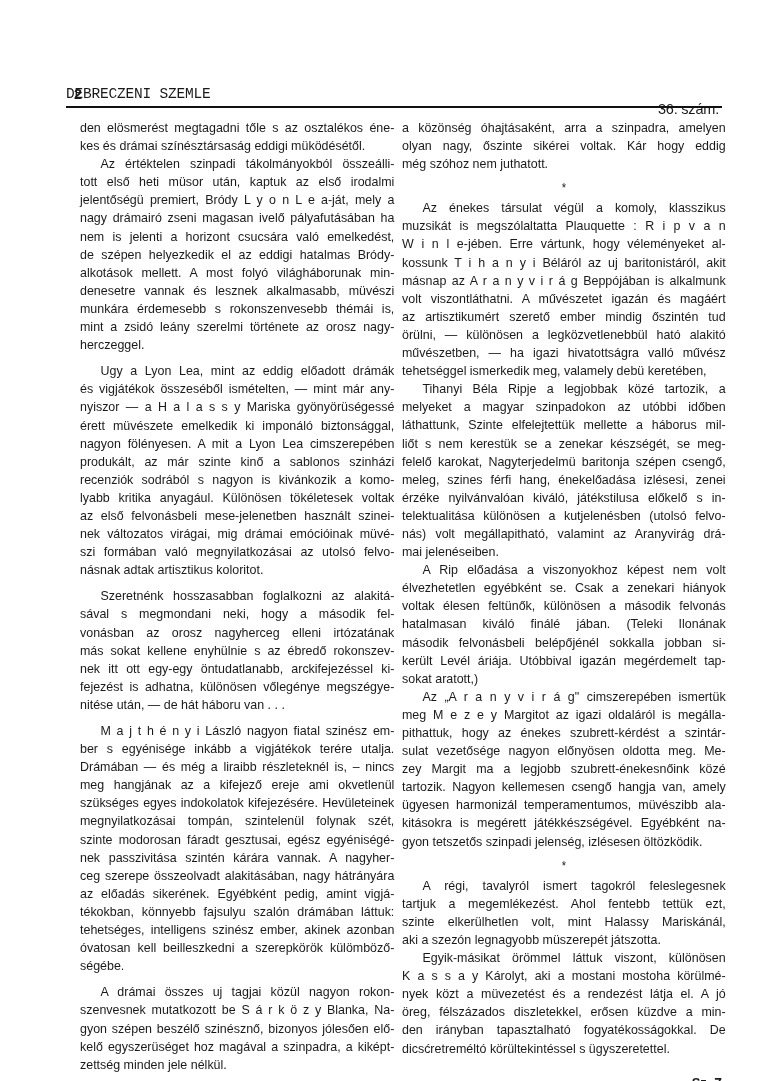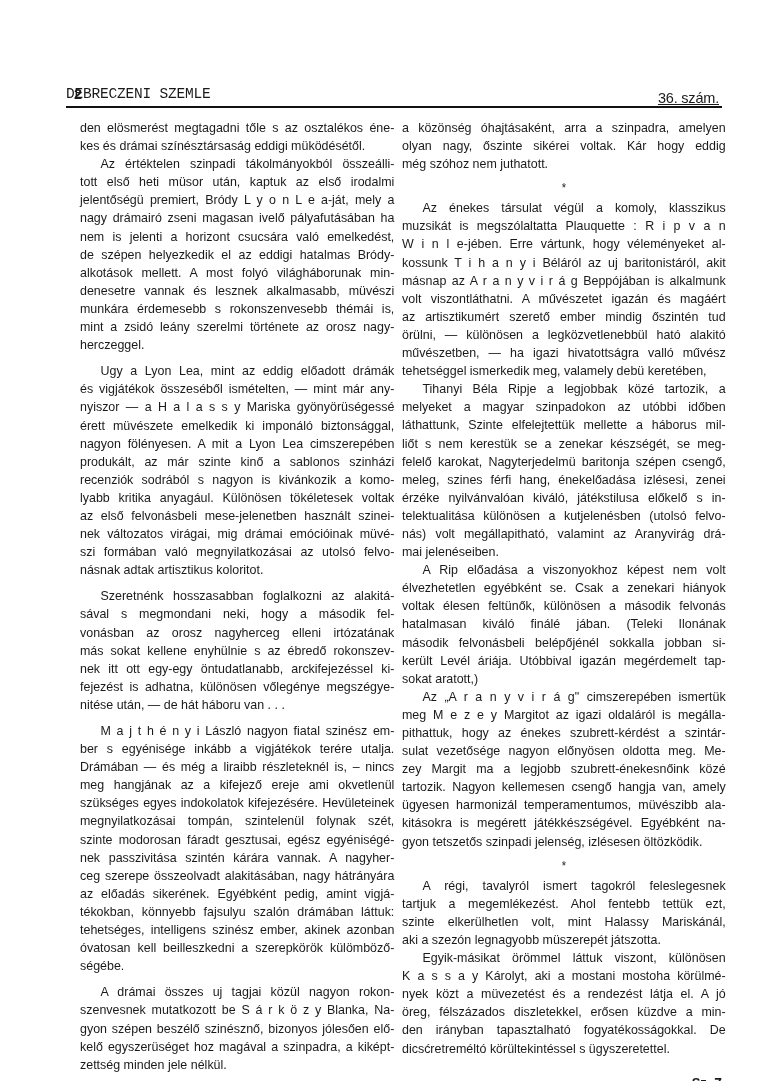--- a/index.html
+++ b/index.html
@@ -11,21 +11,21 @@
     font-family: "Liberation Sans Narrow", "Liberation Sans", sans-serif;
     color: #1a1a1a;
   }
   .page { position: absolute; left: 0; top: 0; width: 769px; height: 1081px; }
   .header {
     position: absolute; left: 66px; top: 86px; width: 655px; height: 20px;
     font-size: 14.5px; letter-spacing: -0.2px;
   }
   .header .pno { position: absolute; left: 8px; top: 0; font-weight: bold; }
   .header .title { position: absolute; left: 0; right: 0; top: 0; text-align: left; font-family: Liberation Mono, monospace; }
-  .header .issue { position: absolute; right: 2px; top: 4px; text-decoration: underline; }
+  .header .issue { position: absolute; right: 2px; top: 15px; }
   .header-rule {
     position: absolute; left: 66px; top: 106px; width: 656px; height: 2px; background: #111;
   }
   .col {
     position: absolute; top: 119px;
     font-size: 13.4px; line-height: 18.1px;
     transform: scaleX(0.93); transform-origin: left top;
   }
   .col.left { left: 80px; width: 338px; }
   .col.right { left: 402px; width: 348px; }

